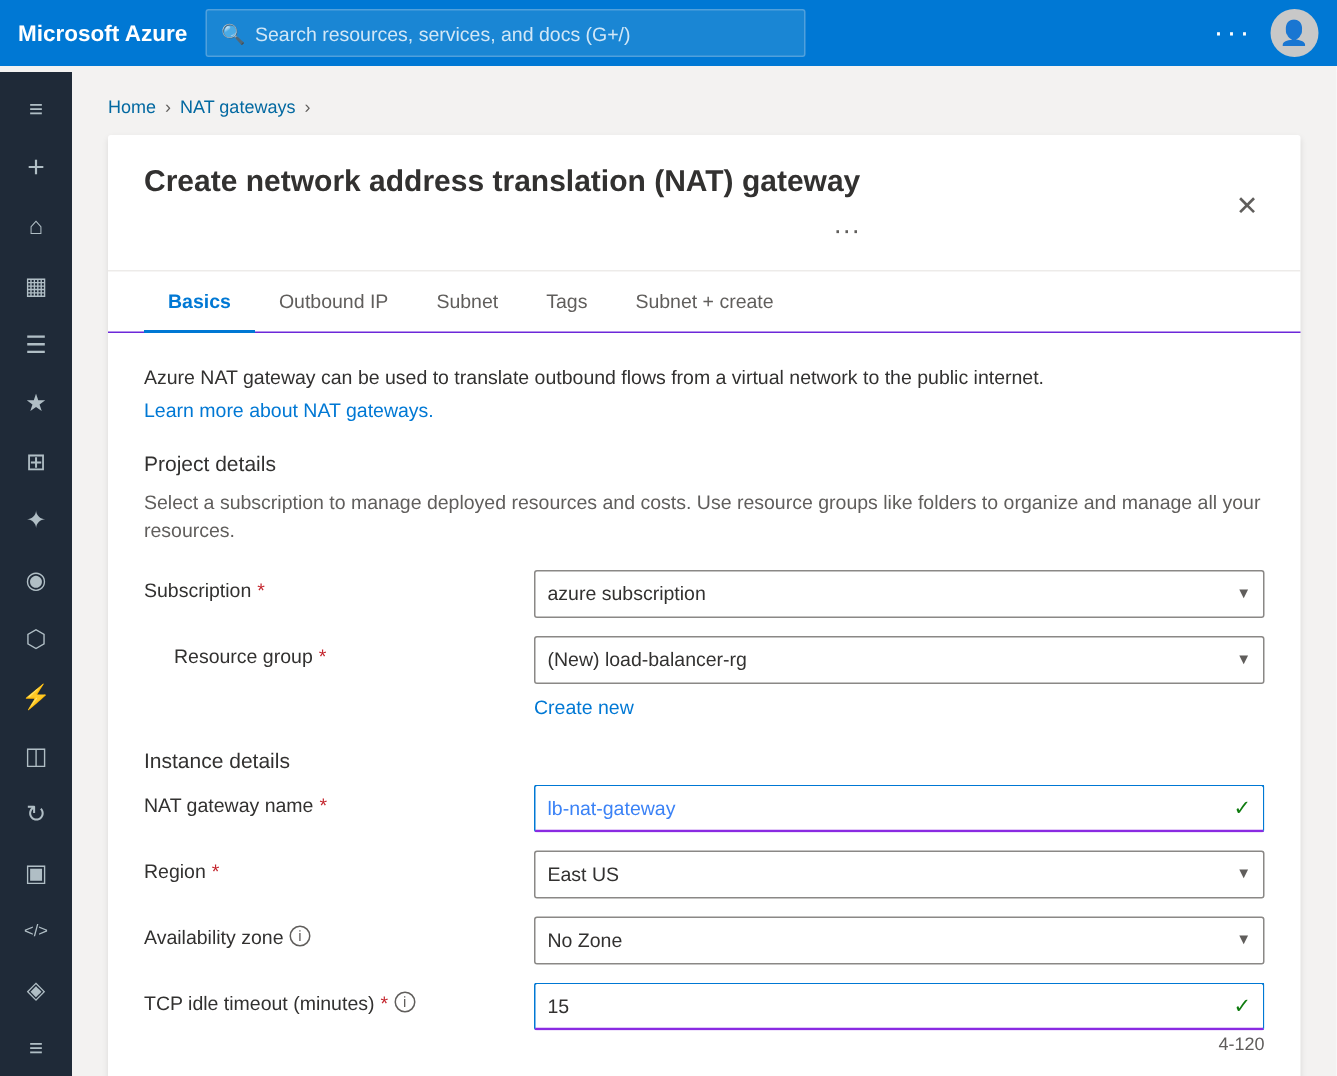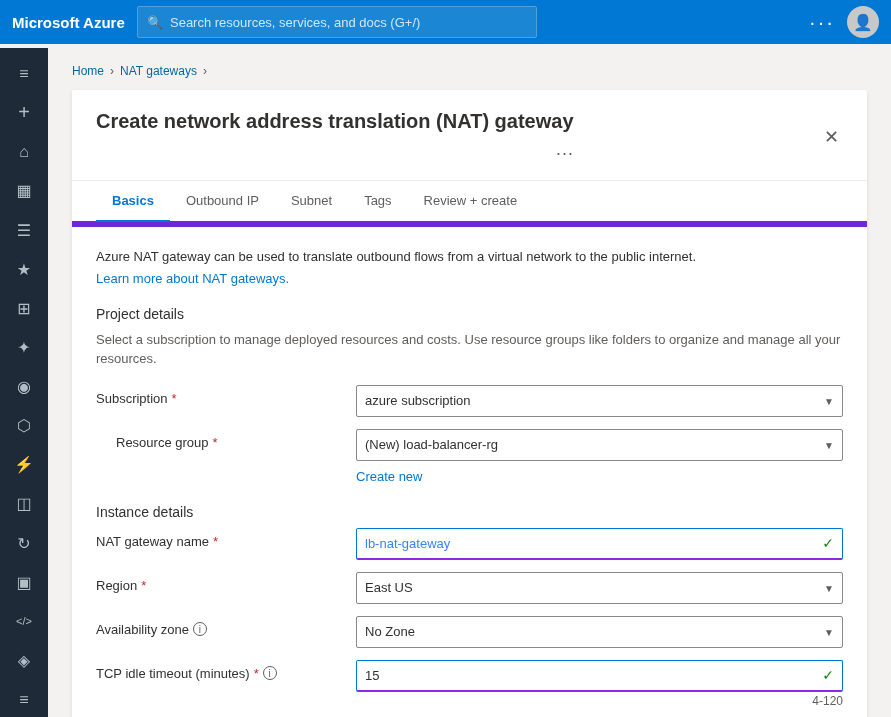--- a/index.html
+++ b/index.html
@@ -51,21 +51,21 @@
     .panel-header {
       display: flex; align-items: center; justify-content: space-between;
       padding: 20px 24px 16px; border-bottom: 1px solid #edebe9;
     }
     .panel-title-row { display: flex; align-items: flex-end; gap: 10px; flex-direction: column; }
     .panel-title { font-size: 20px; font-weight: 600; color: #323130; }
     .panel-more { color: #605e5c; font-size: 18px; cursor: pointer; }
     .panel-close { font-size: 18px; color: #605e5c; cursor: pointer; border: none; background: none; padding: 4px; }
 
     
-    .tabs { display: flex; gap: 0; border-bottom: 6px solid #6d28d9; padding: 0 24px; }
+    .tabs { display: flex; gap: 0; border-bottom: 1px solid #6d28d9; padding: 0 24px; }
     .tab {
       padding: 12px 16px; font-size: 13px; cursor: pointer; color: #605e5c;
       border-bottom: 2px solid transparent; margin-bottom: -1px;
     }
     .tab.active { color: #0078d4; border-bottom: 2px solid #0078d4; font-weight: 600; }
 
     
     .panel-content { padding: 20px 24px; }
 
     .info-text { font-size: 13px; color: #323130; line-height: 1.5; margin-bottom: 4px; }
@@ -165,21 +165,21 @@
         <span class="panel-more">···</span>
       </div>
       <button class="panel-close">✕</button>
     </div>
 
     <div class="tabs">
       <div class="tab active">Basics</div>
       <div class="tab">Outbound IP</div>
       <div class="tab">Subnet</div>
       <div class="tab">Tags</div>
-      <div class="tab">Review + create</div>
+      <div class="tab">Subnet + create</div>
     </div>
 
     <div class="panel-content">
       <p class="info-text">Azure NAT gateway can be used to translate outbound flows from a virtual network to the public internet.</p>
       <a href="#" class="info-link">Learn more about NAT gateways.</a>
 
       
       <div class="section-title">Project details</div>
       <p class="section-desc">Select a subscription to manage deployed resources and costs. Use resource groups like folders to organize and manage all your resources.</p>
 

